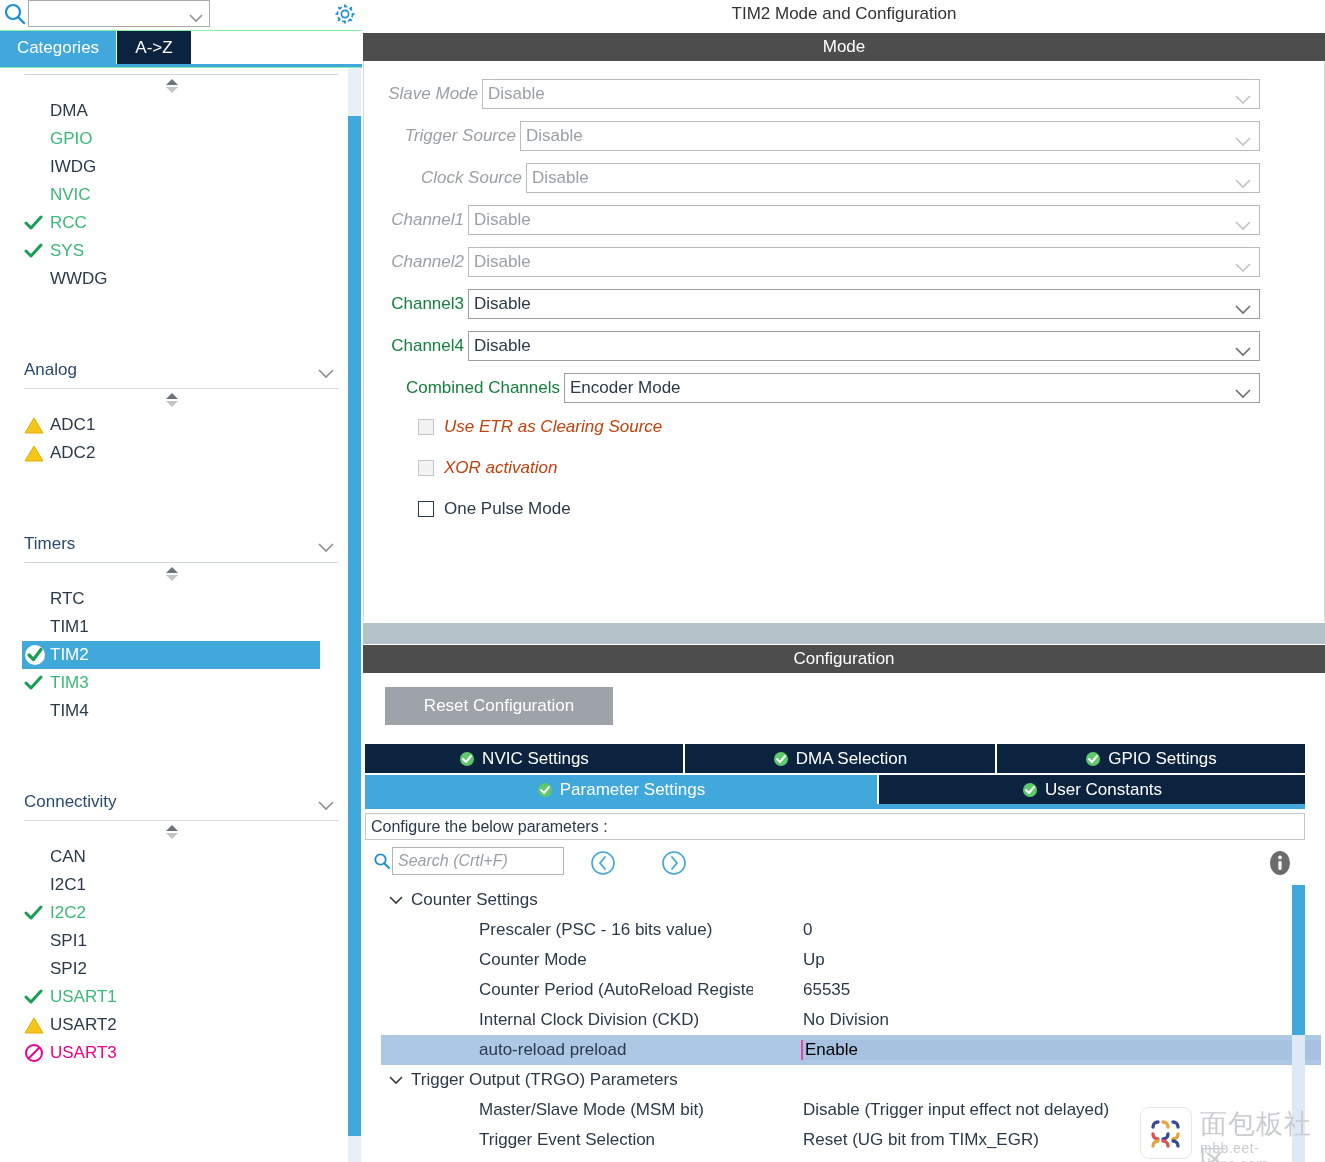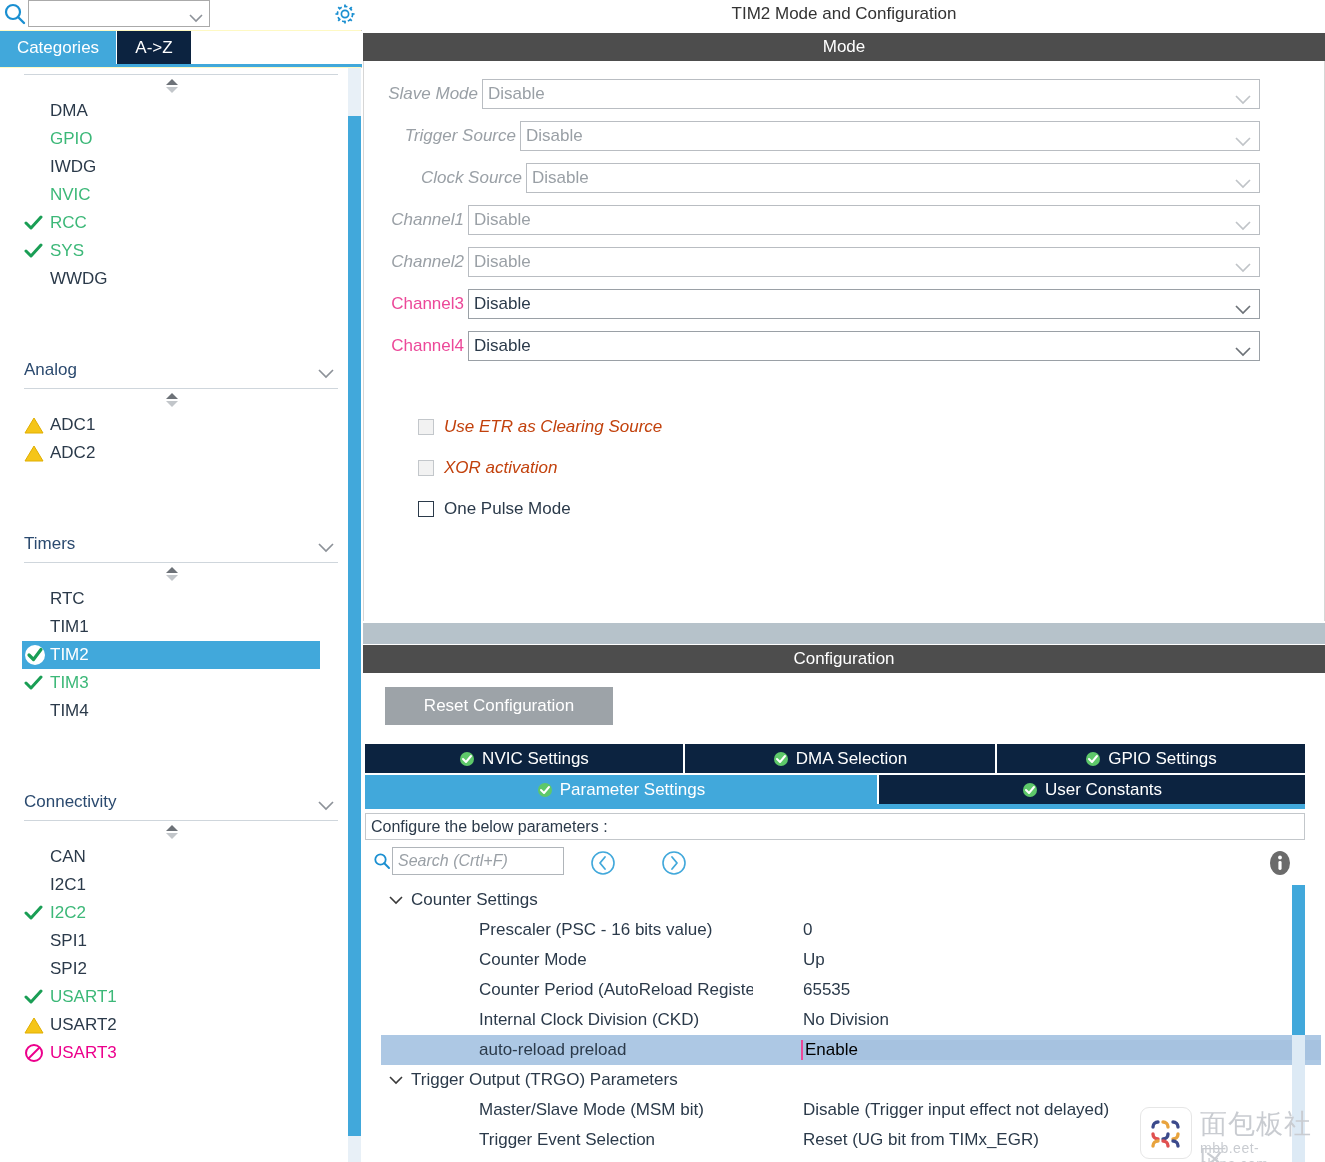--- a/index.html
+++ b/index.html
@@ -9,21 +9,21 @@
     overflow: hidden;
     background: #ffffff;
     font-family: "Liberation Sans", sans-serif;
   }
   #root { position: relative; width: 1325px; height: 1162px; }
 
   
   #sidebar {
     position: absolute; left: 0; top: 0;
     width: 362px; height: 1162px;
-    background: #fef9c3;
+    background: #86efac;
     border-right: 1px solid #c8c8c8;
   }
   .search-row {
     position: absolute; left: 0; top: 0;
     width: 362px; height: 30px;
     background: #fff;
   }
   .search-icon-box {
     position: absolute; left: 2px; top: 1px;
     width: 26px; height: 26px;
@@ -183,21 +183,21 @@
     display: flex; align-items: center;
   }
   .flabel {
     font-size: 17px;
     font-style: italic;
     text-align: right;
     padding-right: 4px;
     white-space: nowrap;
   }
   .flabel.dim   { color: #9aa0a6; }
-  .flabel.act   { color: #ec4899; font-style: normal; }
+  .flabel.act   { color: #15803d; font-style: normal; }
   .fselect {
     position: relative;
     height: 30px;
     border: 1px solid #9aa0a6;
     background: #ffffff;
     display: flex; align-items: center;
     padding-left: 5px;
     font-size: 17px;
     cursor: default;
   }
@@ -677,20 +677,31 @@
         <span class="fselect act" style="width:792px;">
           <span>Disable</span>
           <span class="fchev">
             <svg width="16" height="10" viewBox="0 0 16 10">
                 <polyline points="1,1 8,8 15,1" fill="none" stroke="#6d7278" stroke-width="1.7"></polyline>
               </svg>
           </span>
         </span>
       </div>
 
+      <div class="frow" style="top:312px;">
+        <span class="flabel act" style="width:200px;">Combined Channels</span>
+        <span class="fselect act" style="width:696px;">
+          <span>Encoder Mode</span>
+          <span class="fchev">
+            <svg width="16" height="10" viewBox="0 0 16 10">
+                <polyline points="1,1 8,8 15,1" fill="none" stroke="#6d7278" stroke-width="1.7"></polyline>
+              </svg>
+          </span>
+        </span>
+      </div>
 
       <div class="cbrow dim" style="top:352px; left:54px;">
         <span class="cbox"></span>
         <span>Use ETR as Clearing Source</span>
       </div>
       <div class="cbrow dim" style="top:393px; left:54px;">
         <span class="cbox"></span>
         <span>XOR activation</span>
       </div>
       <div class="cbrow act" style="top:434px; left:54px;">

